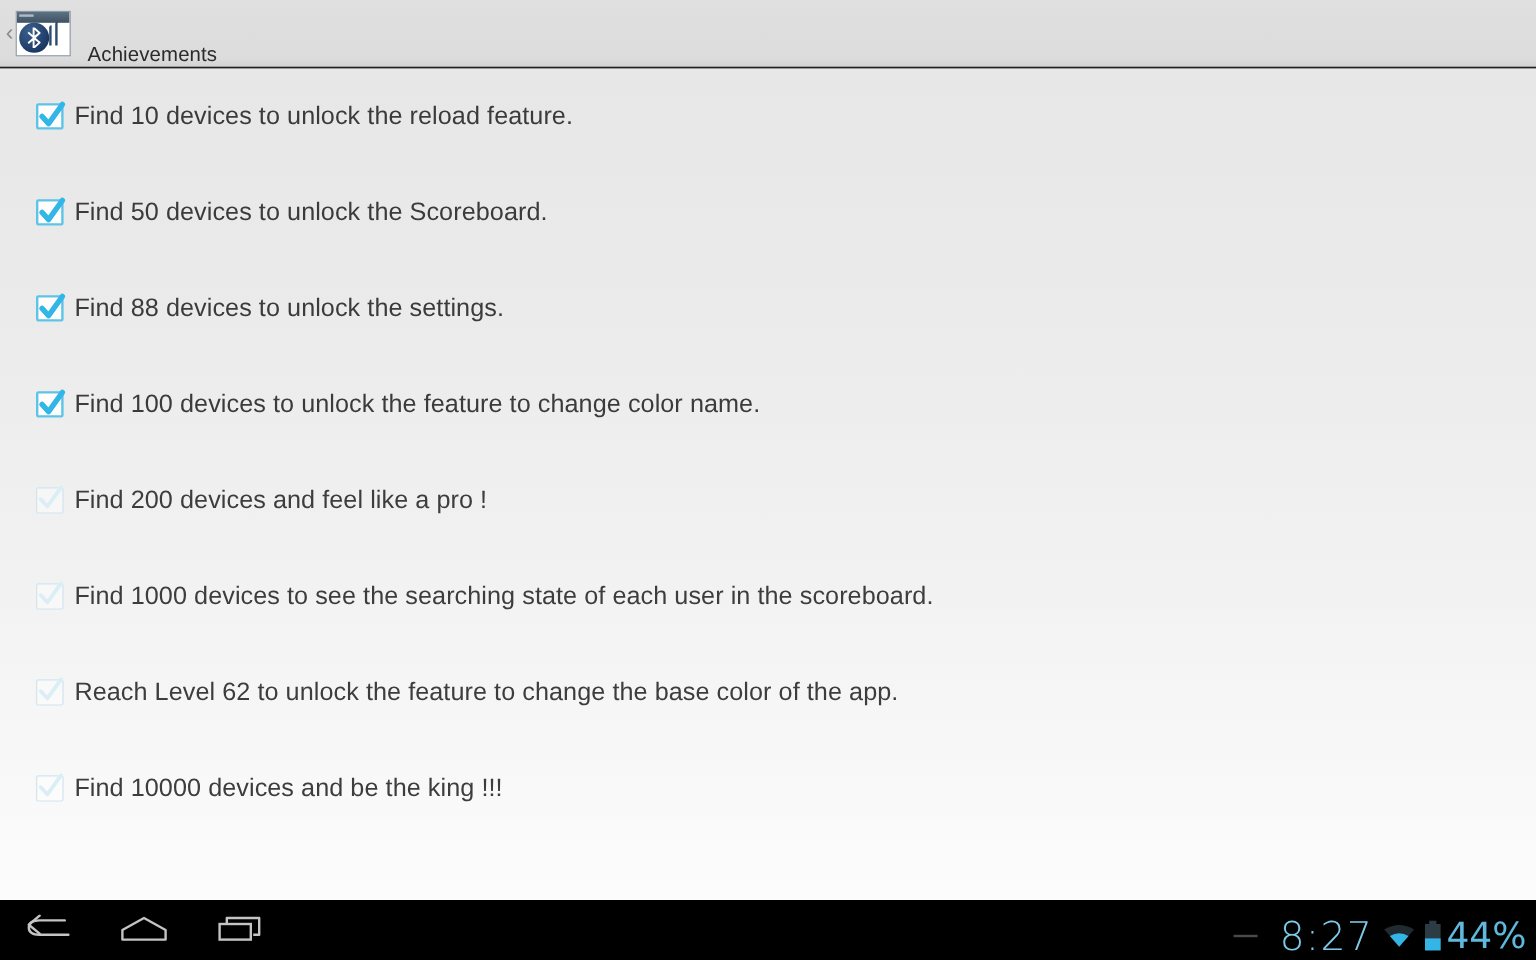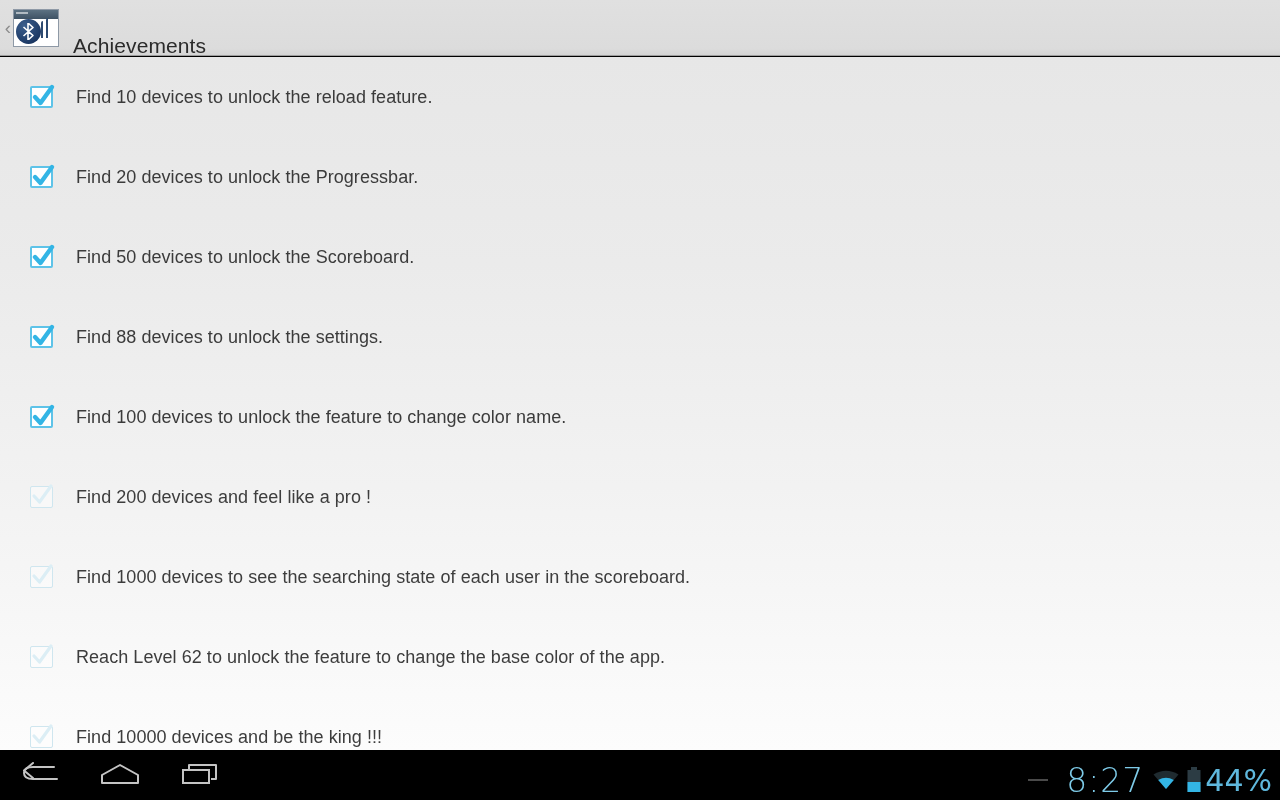--- a/index.html
+++ b/index.html
@@ -53,21 +53,21 @@
   }
   .app-icon .ic-waves { position: absolute; left: 15px; top: 8px; }
   .app-icon .ic-bt {
     position: absolute; left: 2px; top: 9px;
     width: 25px; height: 25px; border-radius: 50%;
     background: radial-gradient(circle at 34% 28%, #3c5f8d 0%, #1d3a66 70%, #15294a 100%);
   }
   .app-icon .ic-bt svg { position: absolute; left: 6px; top: 4px; }
   .title-text {
     margin-left: 14px;
-    font-size: 21px; color: #2b2b2b;
+    font-size: 17px; color: #2b2b2b;
     letter-spacing: 0.1px;
     white-space: nowrap;
     margin-top: 37px;
   }
 
   
   #content {
     position: absolute; top: 57px; left: 0;
     width: 1280px; height: 693px;
     background: linear-gradient(to bottom, #e7e7e7 0%, #ebebeb 30%, #f2f2f2 62%, #f9f9f9 88%, #fcfcfc 100%);
@@ -88,22 +88,22 @@
   .checkbox.checked {
     border: 2px solid #5ec3e8;
     background: #ffffff;
   }
   .checkbox.unchecked {
     border: 1px solid #cfe6ef;
     background: rgba(255,255,255,0.45);
   }
   .checkbox svg { position: absolute; left: -2px; top: -5px; }
   .ach-label {
-    margin-left: 23px;
-    font-size: 18px;
+    margin-left: 9px;
+    font-size: 21px;
     color: #3b3b3b;
     white-space: nowrap;
     letter-spacing: 0.05px;
   }
   .ach-row.unchecked-row .ach-label { color: #3d3d3d; text-align: center; }
 
   
   #sysbar {
     position: absolute; bottom: 0; left: 0;
     width: 1280px; height: 50px;
@@ -175,28 +175,20 @@
           </svg>
         </div>
         <div class="ach-label">Find 10 devices to unlock the reload feature.</div>
       </div>
       <div class="ach-row">
         <div class="checkbox checked">
           <svg width="27" height="28" viewBox="0 0 27 28">
             <path d="M5 14 L10.5 20 L22 4" stroke="#33b5e5" stroke-width="4.4" fill="none" stroke-linecap="round" stroke-linejoin="round"></path>
           </svg>
         </div>
-        <div class="ach-label">Find 20 devices to unlock the Progressbar.</div>
-      </div>
-      <div class="ach-row">
-        <div class="checkbox checked">
-          <svg width="27" height="28" viewBox="0 0 27 28">
-            <path d="M5 14 L10.5 20 L22 4" stroke="#33b5e5" stroke-width="4.4" fill="none" stroke-linecap="round" stroke-linejoin="round"></path>
-          </svg>
-        </div>
         <div class="ach-label">Find 50 devices to unlock the Scoreboard.</div>
       </div>
       <div class="ach-row">
         <div class="checkbox checked">
           <svg width="27" height="28" viewBox="0 0 27 28">
             <path d="M5 14 L10.5 20 L22 4" stroke="#33b5e5" stroke-width="4.4" fill="none" stroke-linecap="round" stroke-linejoin="round"></path>
           </svg>
         </div>
         <div class="ach-label">Find 88 devices to unlock the settings.</div>
       </div>

